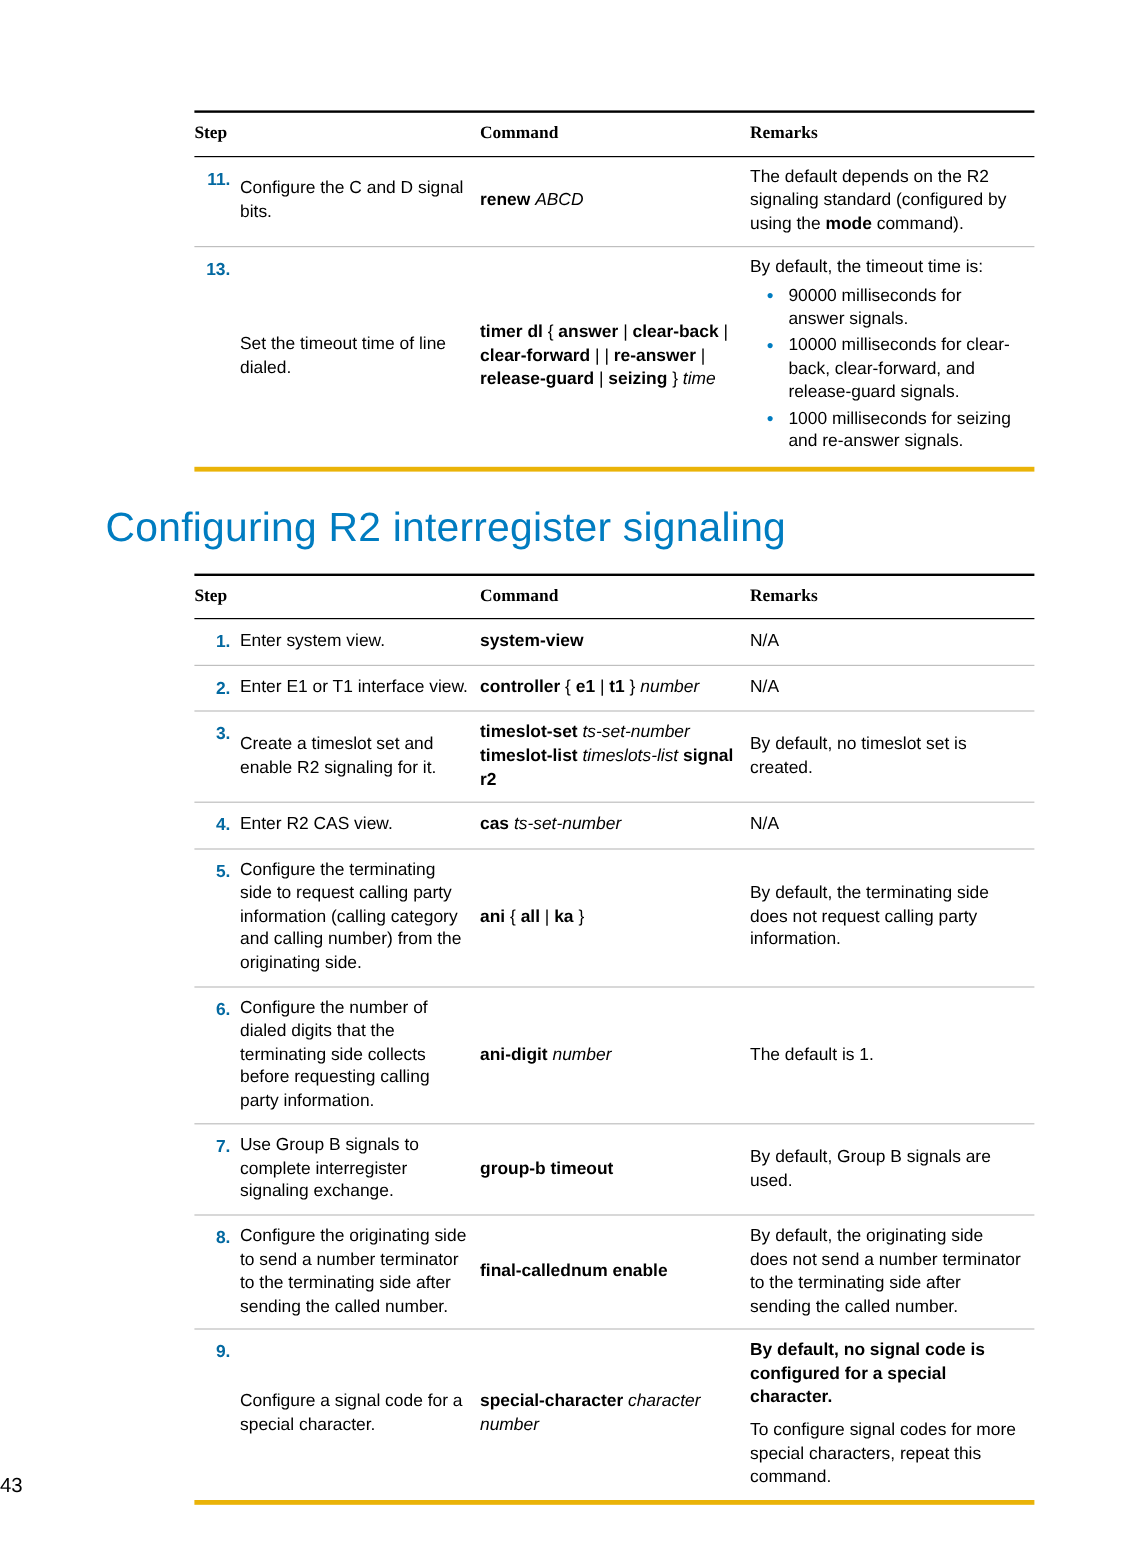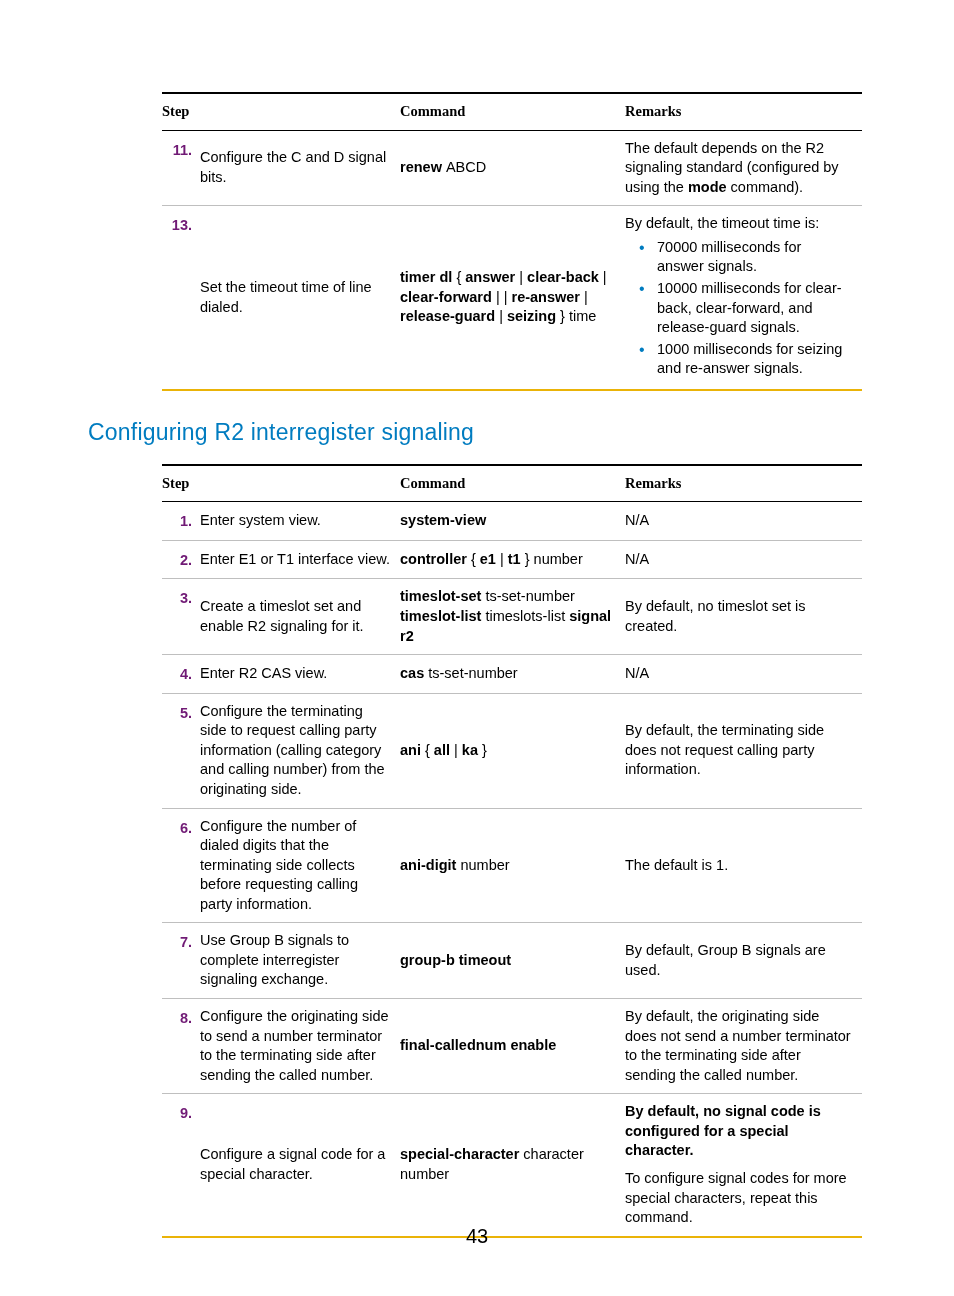--- a/index.html
+++ b/index.html
@@ -17,27 +17,26 @@
     width: 954px;
     min-height: 1296px;
     padding: 92px 88px 40px 88px;
     position: relative;
   }
   .footer {
     position: absolute;
     bottom: 48px;
     width: 100%;
     left: 0;
-    text-align: center;
-    font-size: 20px;
+    font-size: 17px;
   }
   h2.section {
     color: #007cc0;
     font-weight: 300;
-    font-size: 23px;
+    font-size: 34px;
     margin: 28px 0 18px 0;
     letter-spacing: 0.2px;
   }
   table.cmd {
     border-collapse: collapse;
     width: 700px;
     margin-left: 74px;
     font-size: 14.5px;
     line-height: 1.35;
   }
@@ -48,37 +47,37 @@
     border-bottom: 1.5px solid #000;
     padding: 8px 6px 8px 0;
     font-family: Liberation Serif, serif;
   }
   table.cmd tbody tr td {
     vertical-align: middle;
     border-bottom: 1px solid #bfbfbf;
     padding: 8px 10px 8px 0;
   }
   table.cmd tbody tr:last-child td {
-    border-bottom: 2px solid #eab308;
+    border-bottom: 4px solid #eab308;
   }
   .stepnum {
-    color: #701a75;
+    color: #0369a1;
     font-weight: 700;
     text-align: right;
     white-space: nowrap;
     padding-right: 8px !important;
     width: 30px;
     vertical-align: top !important;
     padding-top: 10px !important;
   }
   .stepcol { width: 200px; }
   .cmdcol  { width: 225px; }
   .remcol  { }
   .b { font-weight: 700; }
-  .i { }
+  .i { font-style: italic; }
   ul.bul {
     list-style: none;
     margin: 4px 0 0 0;
     padding: 0 0 0 18px;
   }
   ul.bul li {
     position: relative;
     padding-left: 14px;
     margin: 2px 0;
   }
@@ -120,21 +119,21 @@
           <td><span class="cmd-tokens"><span class="b">renew </span><span class="i">ABCD</span></span></td>
           <td>The default depends on the R2 signaling standard (configured by using the <span class="b">mode</span> command).</td>
         </tr>
         <tr>
           <td class="stepnum">13.</td>
           <td>Set the timeout time of line dialed.</td>
           <td><span class="cmd-tokens"><span class="b">timer dl</span><span> { </span><span class="b">answer</span><span> | </span><span class="b">clear-back</span><span> | </span><span class="b">clear-forward</span><span> |  | </span><span class="b">re-answer</span><span> | </span><span class="b">release-guard</span><span> | </span><span class="b">seizing</span><span> } </span><span class="i">time</span></span></td>
           <td>
             <div>By default, the timeout time is:</div>
             <ul class="bul">
-              <li>70000 milliseconds for answer signals.</li>
+              <li>90000 milliseconds for answer signals.</li>
               <li>10000 milliseconds for clear-back, clear-forward, and release-guard signals.</li>
               <li>1000 milliseconds for seizing and re-answer signals.</li>
             </ul>
           </td>
         </tr>
       </tbody>
   </table>
 
   <h2 class="section">Configuring R2 interregister signaling</h2>
 

